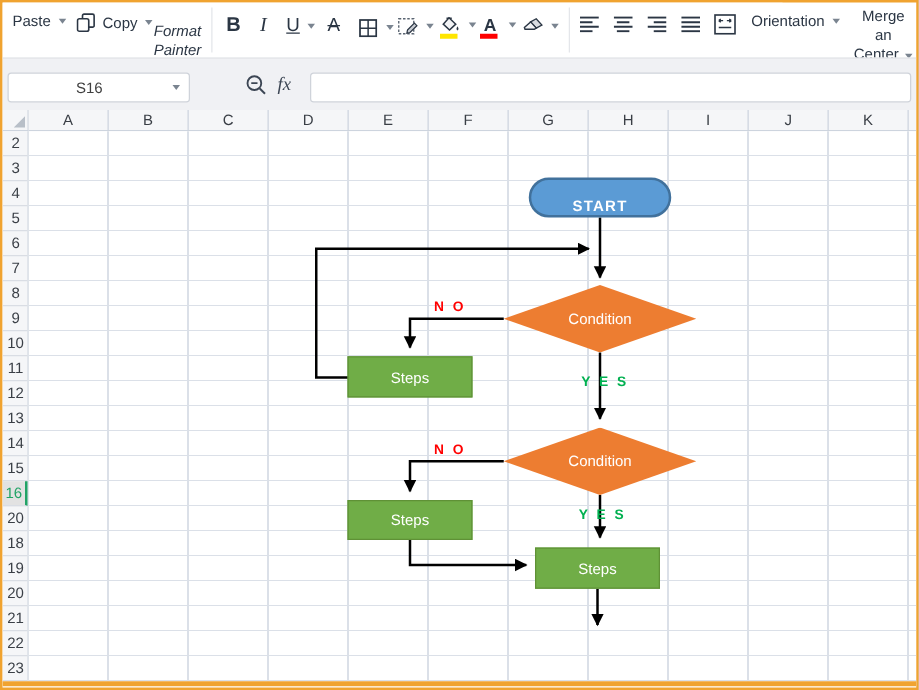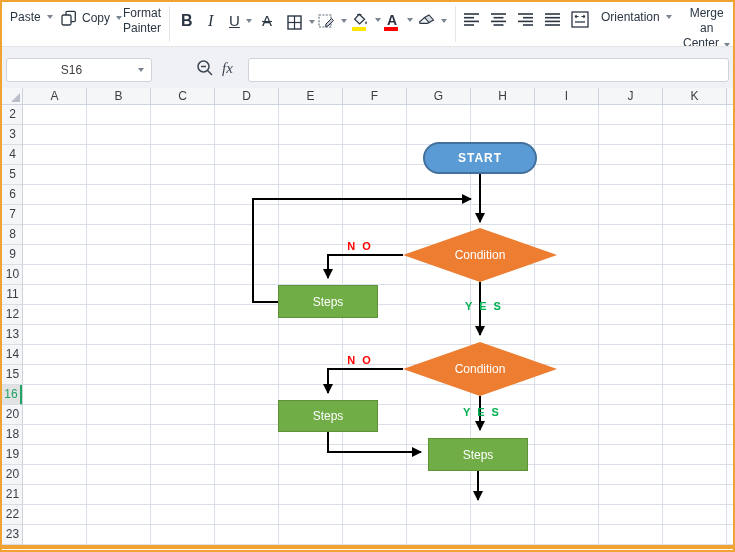--- a/index.html
+++ b/index.html
@@ -66,21 +66,21 @@
       <span class="icon-wrap">
         <svg width="16" height="17" viewBox="0 0 16 17">
             <rect x="1" y="5" width="9" height="10" rx="1.5" fill="none" stroke="#2b3644" stroke-width="1.3"></rect>
             <path d="M5 5 V2.5 A1.2 1.2 0 0 1 6.2 1.3 H13 A1.3 1.3 0 0 1 14.3 2.6 V10.5 A1.2 1.2 0 0 1 13 11.7 H10" fill="none" stroke="#2b3644" stroke-width="1.3"></path>
           </svg>
       </span>
       <span>Copy</span>
         <span class="caret"></span>
     </div>
 
-    <div class="rb-item" style="left:121px; top:4px;">
+    <div class="rb-item" style="left:121px; top:16px;font-style:italic;">
       <span class="two-line"><span>Format</span><br><span>Painter</span></span>
     </div>
 
     <div class="vsep" style="left:167px;"></div>
 
     <div class="rb-item" style="left:179px; top:10px;">
         <span class="glyph bold-g">B</span>
       </div>
     <div class="rb-item" style="left:206px; top:10px;">
         <span class="glyph ital-g">I</span>
@@ -272,21 +272,21 @@
       <path d="M278,300 L251,300 L251,197 L469,197" marker-end="url(#arr)"></path>
       <path d="M401,253 L326,253 L326,276" marker-end="url(#arr)"></path>
       <path d="M478,280 L478,333" marker-end="url(#arr)"></path>
       <path d="M401,367 L326,367 L326,391" marker-end="url(#arr)"></path>
       <path d="M478,394 L478,428" marker-end="url(#arr)"></path>
       <path d="M326,430 L326,450 L419,450" marker-end="url(#arr)"></path>
       <path d="M476,469 L476,498" marker-end="url(#arr)"></path>
     </g>
   </svg>
 
-  <div class="node terminator" style="left:421px; top:140px; width:114px; height:32px;">
+  <div class="node terminator" style="left:421px; top:140px; width:114px; height:32px;align-items:flex-end;">
       <span>START</span>
     </div>
 
   <div class="node decision" style="left:401px; top:226px; width:154px; height:54px;">
       <span>Condition</span>
     </div>
 
   <div class="node process" style="left:276px; top:283px; width:100px; height:33px;">
       <span>Steps</span>
     </div>

